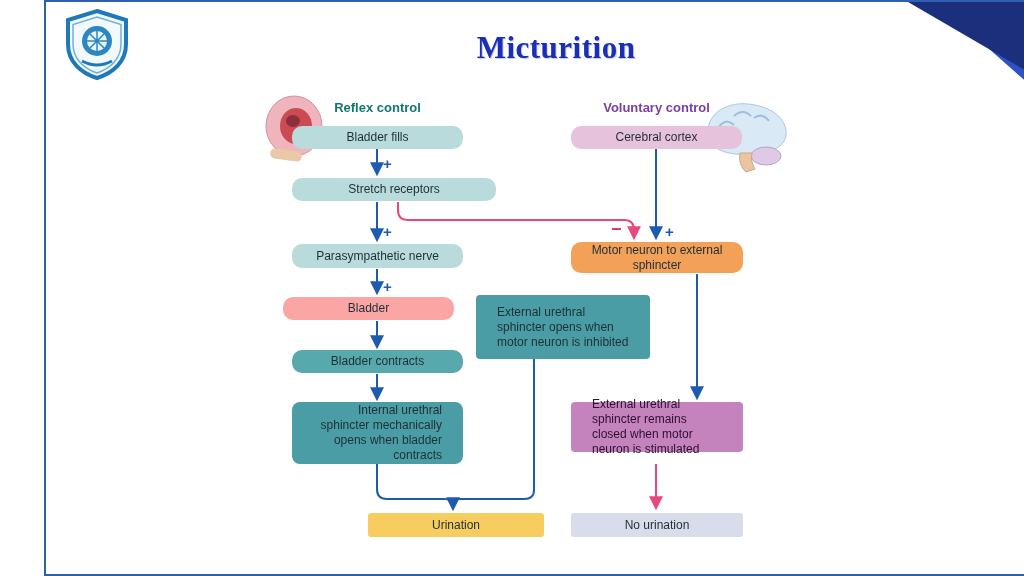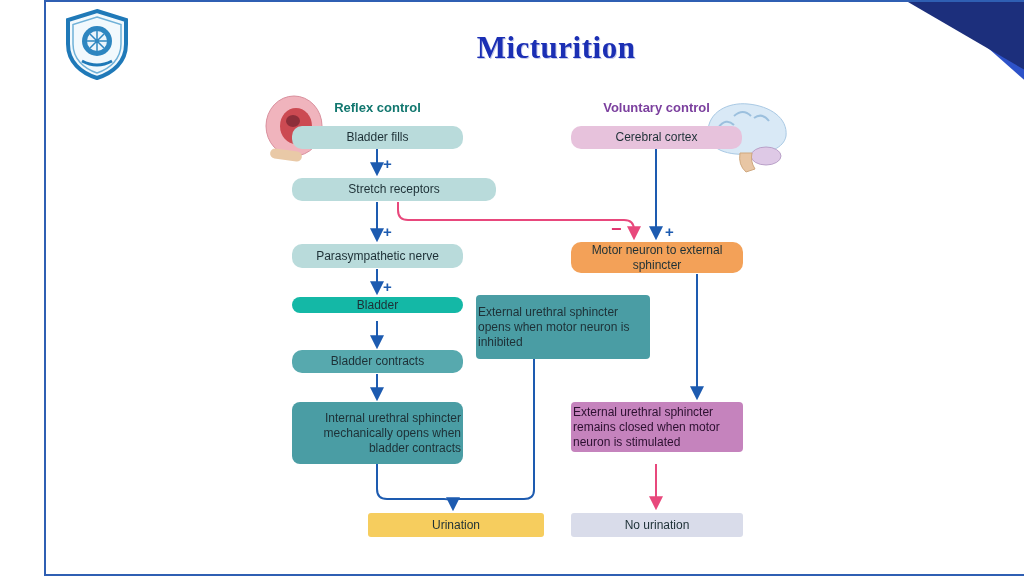--- a/index.html
+++ b/index.html
@@ -18,26 +18,26 @@
   }
   .hdr { position:absolute; width:171px; text-align:center; font-size:13px; font-weight:bold; }
   .hdr-reflex    { left:246px; top:98px;  color:#12776f; }
   .hdr-voluntary { left:525px; top:98px;  color:#7b3f9e; }
 
   .box {
     position:absolute; display:flex; align-items:center; justify-content:center;
     text-align:center; font-size:12px; color:#1d3036; line-height:1.25;
     border-radius:10px;
   }
-  .multi { justify-content:flex-start; text-align:left; padding:6px 2px; }
+  .multi { justify-content:flex-start; text-align:left; padding:6px 21px; }
 
   .b-fills     { left:246px; top:124px; width:171px; height:23px; background:#b9dbdb; }
   .b-stretch   { left:246px; top:176px; width:204px; height:23px; background:#b9dbdb; }
   .b-para      { left:246px; top:242px; width:171px; height:24px; background:#b9dbdb; }
-  .b-bladder   { left:246px; top:295px; width:171px; height:16px; background:#14b8a6; border-radius:10px; }
+  .b-bladder   { left:237px; top:295px; width:171px; height:23px; background:#fca5a5; border-radius:10px; }
   .b-contract  { left:246px; top:348px; width:171px; height:23px; background:#57a9ae; }
   .b-internal  { left:246px; top:400px; width:171px; height:62px; background:#4a9da4; border-radius:8px;text-align:right; }
   .b-extopen   { left:430px; top:293px; width:174px; height:64px; background:#4a9da4; border-radius:4px; }
   .b-urine     { left:322px; top:511px; width:176px; height:24px; background:#f6cd5e; border-radius:3px; }
   .b-cortex    { left:525px; top:124px; width:171px; height:23px; background:#e7c2dc; }
   .b-motor     { left:525px; top:240px; width:172px; height:31px; background:#f3a158; }
   .b-closed    { left:525px; top:400px; width:172px; height:50px; background:#c583bd; border-radius:4px; color:#2c1030; }
   .b-nourine   { left:525px; top:511px; width:172px; height:24px; background:#d9dcea; border-radius:3px; }
 
   .sign { position:absolute; font-size:15px; font-weight:bold; color:#1d5bb0; }

